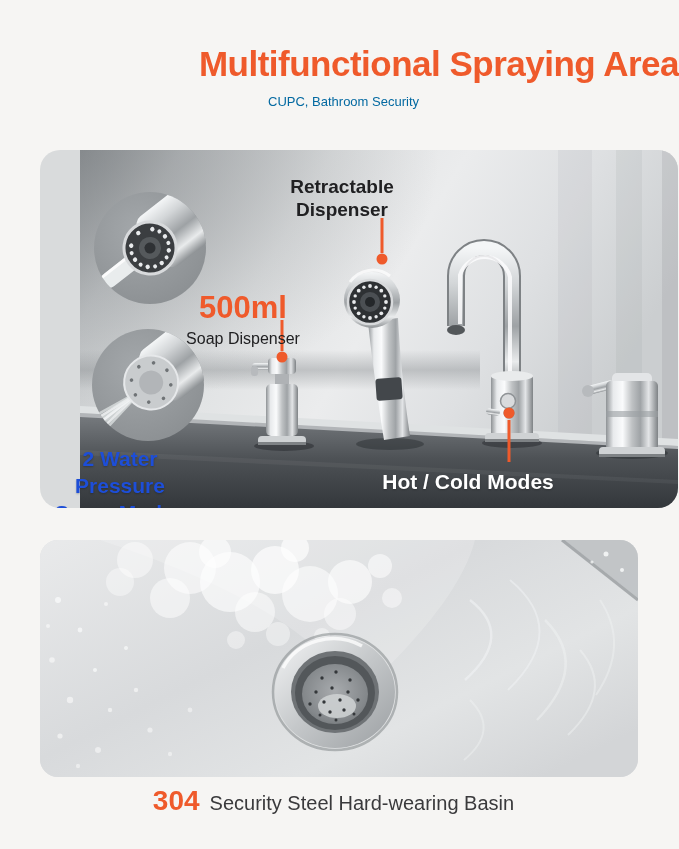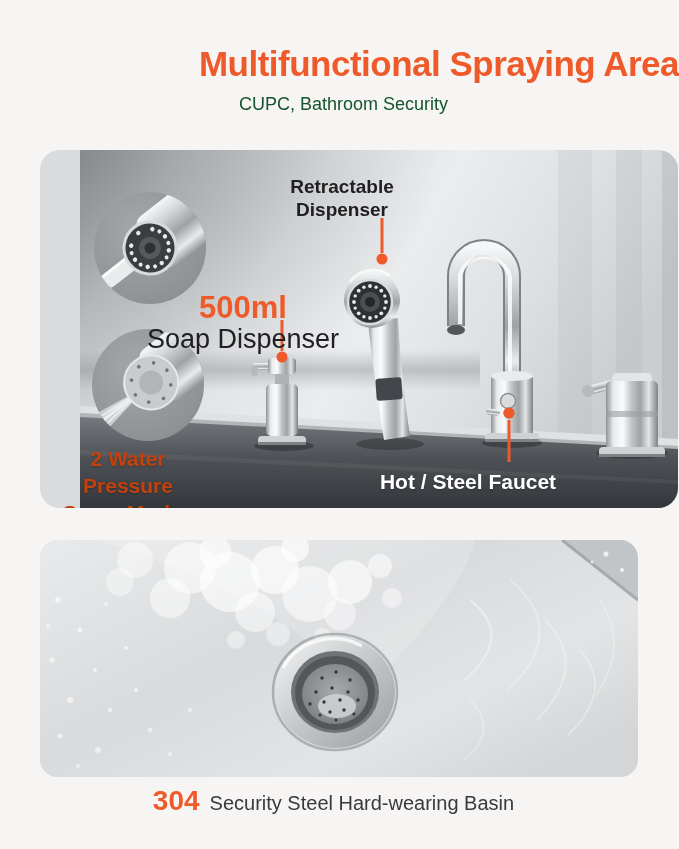--- a/index.html
+++ b/index.html
@@ -13,38 +13,38 @@
     width:679px;height:849px;position:relative;overflow:hidden;
     background:var(--page-bg);
     font-family:"Liberation Sans", sans-serif;
   }
   .page-title{
     position:absolute;top:44px;left:0;right:0;text-align:right;
     font-size:35px;font-weight:800;letter-spacing:-0.5px;color:var(--accent);
   }
   .page-subtitle{
     position:absolute;top:94px;left:0;right:0;text-align:center;
-    font-size:18px;font-weight:400;color:#14532d;margin-left:8px;
+    font-size:13px;font-weight:400;color:#0369a1;margin-left:8px;
   }
   .feature-panel{
     position:absolute;left:40px;top:150px;width:598px;height:358px;
     border-radius:20px;overflow:hidden;background:#D9DBDC;padding-left:40px;
   }
   .feature-panel svg{display:block;}
   .panel-label{position:absolute;text-align:center;}
   .lbl-retractable{
     left:212px;top:25px;width:180px;
     font-size:19px;line-height:23px;font-weight:600;color:#202022;
   }
   .lbl-soap{left:103px;top:113px;width:200px;margin-top:28px;}
   .lbl-soap .value{font-size:31px;line-height:33px;font-weight:800;color:var(--accent);}
-  .lbl-soap .label{font-size:27px;line-height:24px;font-weight:500;color:#202022;margin-top:3px;}
+  .lbl-soap .label{font-size:16px;line-height:24px;font-weight:500;color:#202022;margin-top:3px;}
   .lbl-spray{
-    left:8px;top:295px;width:160px;
-    font-size:21px;line-height:27px;font-weight:700;color:#c2410c;
+    left:0px;top:295px;width:160px;
+    font-size:21px;line-height:27px;font-weight:700;color:#1d4ed8;
     text-shadow:0 1px 2px rgba(0,0,0,0.25);
   }
   .lbl-hotcold{
     left:328px;top:319px;width:200px;
     font-size:21px;line-height:25px;font-weight:700;color:#FFFFFF;
     text-shadow:0 1px 2px rgba(0,0,0,0.25);
   }
   .basin-photo{
     position:absolute;left:40px;top:540px;width:598px;height:237px;
     border-radius:18px;overflow:hidden;background:#DEE0E2;
@@ -294,21 +294,21 @@
   </div>
   <div class="panel-label lbl-soap">
     <div class="value">500ml</div>
     <div class="label">Soap Dispenser</div>
   </div>
   <div class="panel-label lbl-spray">
     <div>2 Water Pressure</div>
     <div>Spray Modes</div>
   </div>
   <div class="panel-label lbl-hotcold">
-    <div>Hot / Steel Faucet</div>
+    <div>Hot / Cold Modes</div>
   </div>
 </div>
 
 <div class="basin-photo">
   <svg width="598" height="237" viewBox="0 0 598 237">
     <defs>
       <linearGradient id="basinGrad" x1="0" y1="0" x2="1" y2="0.8">
         <stop offset="0" stop-color="#E9EAEB"></stop>
         <stop offset="0.45" stop-color="#D8DADC"></stop>
         <stop offset="0.75" stop-color="#E2E4E5"></stop>

